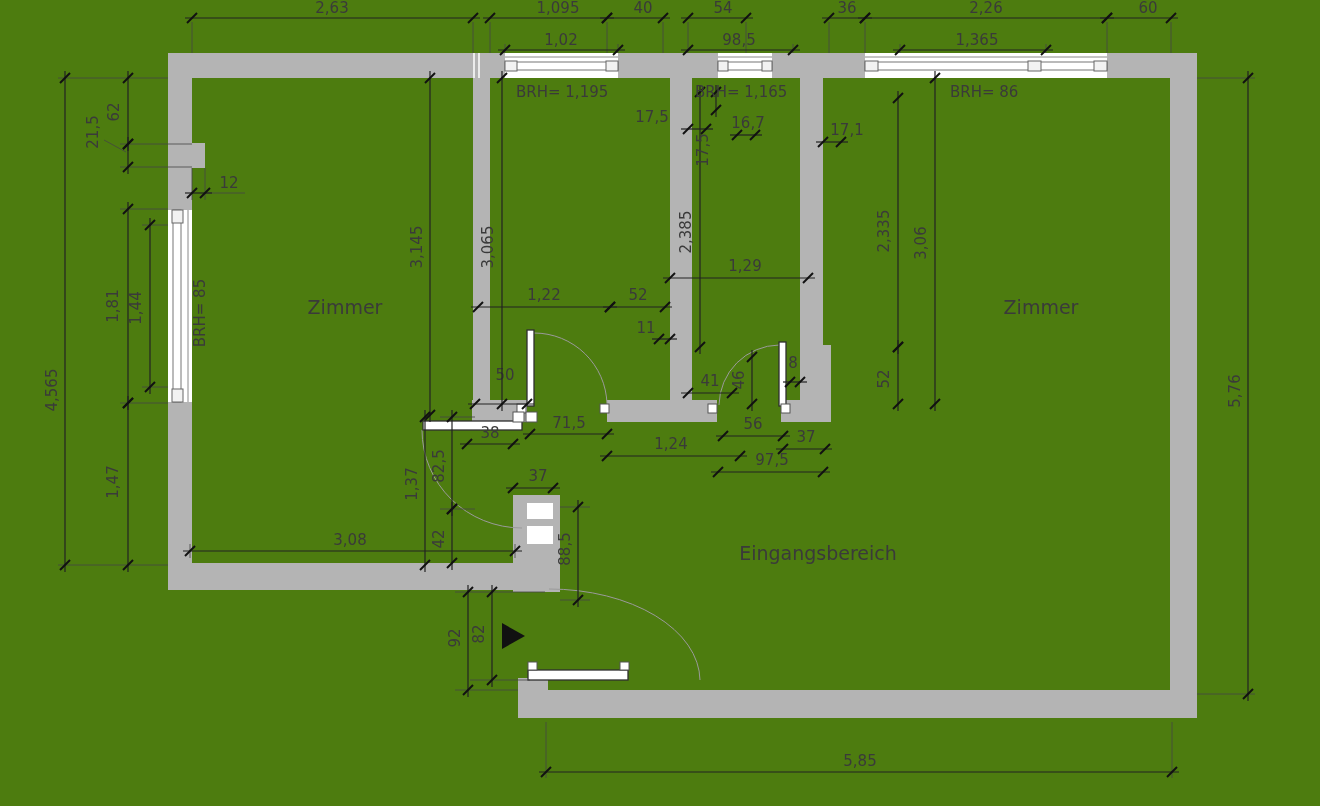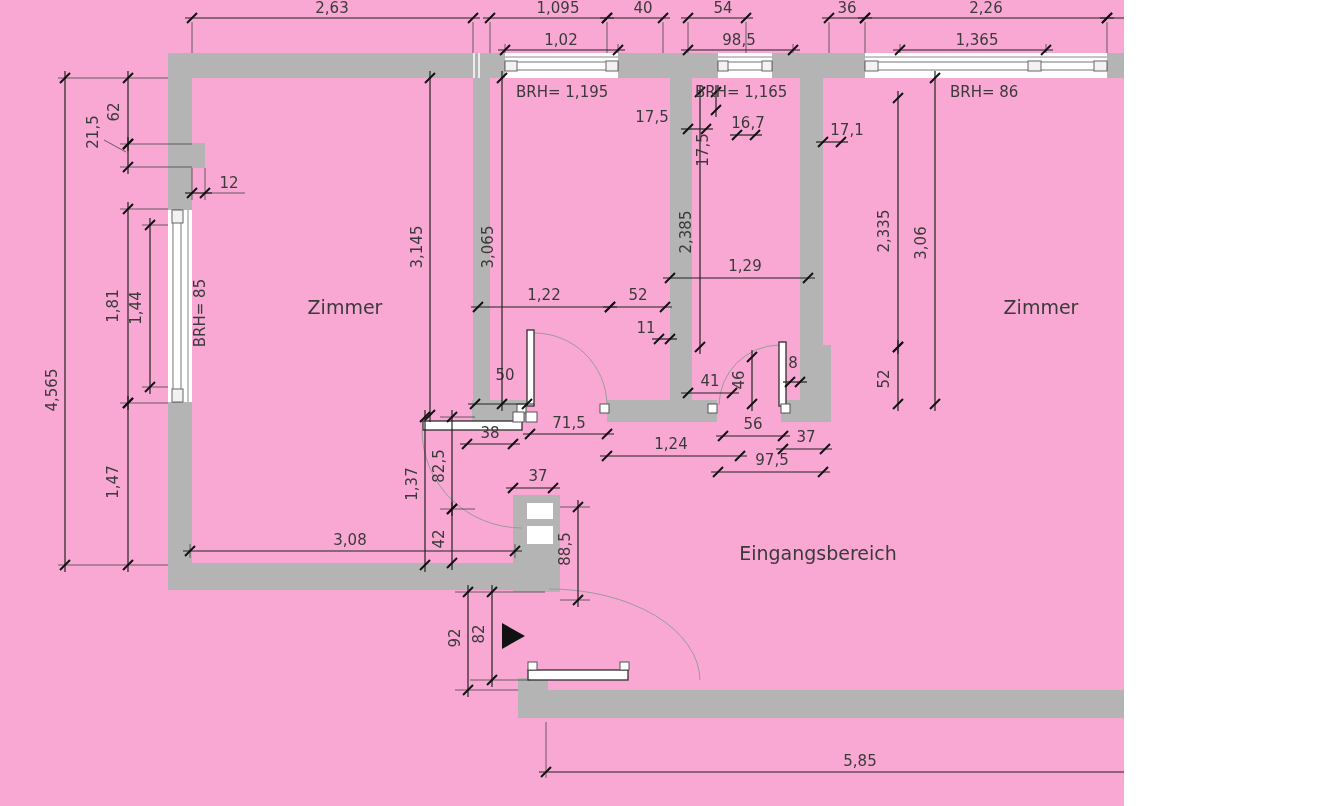--- a/index.html
+++ b/index.html
@@ -1,16 +1,16 @@
 <!DOCTYPE html>
 <html><head>
 <meta charset="utf-8">
 <style>
   html,body{margin:0;padding:0;background:#ffffff;}
-  .canvas{position:relative;width:1124px;height:806px;background:#f9a8d4;overflow:hidden;}
+  .canvas{position:relative;width:1320px;height:806px;background:#4d7c0f;overflow:hidden;}
   svg{position:absolute;left:0;top:0;}
   text{font-family:"DejaVu Sans",sans-serif;fill:#3a3a3a;}
   .dim-label{font-size:15px;}
   .room-label{font-size:19px;}
   .brh-label{font-size:15px;}
   .wall{fill:#b4b4b4;stroke:none;}
   .win-white{fill:#ffffff;stroke:none;}
   .win-line{stroke:#8a8a8a;stroke-width:1;fill:none;}
   .win-frame{fill:#ffffff;stroke:#777;stroke-width:1;}
   .win-block{fill:#f2f2f2;stroke:#666;stroke-width:1;}

